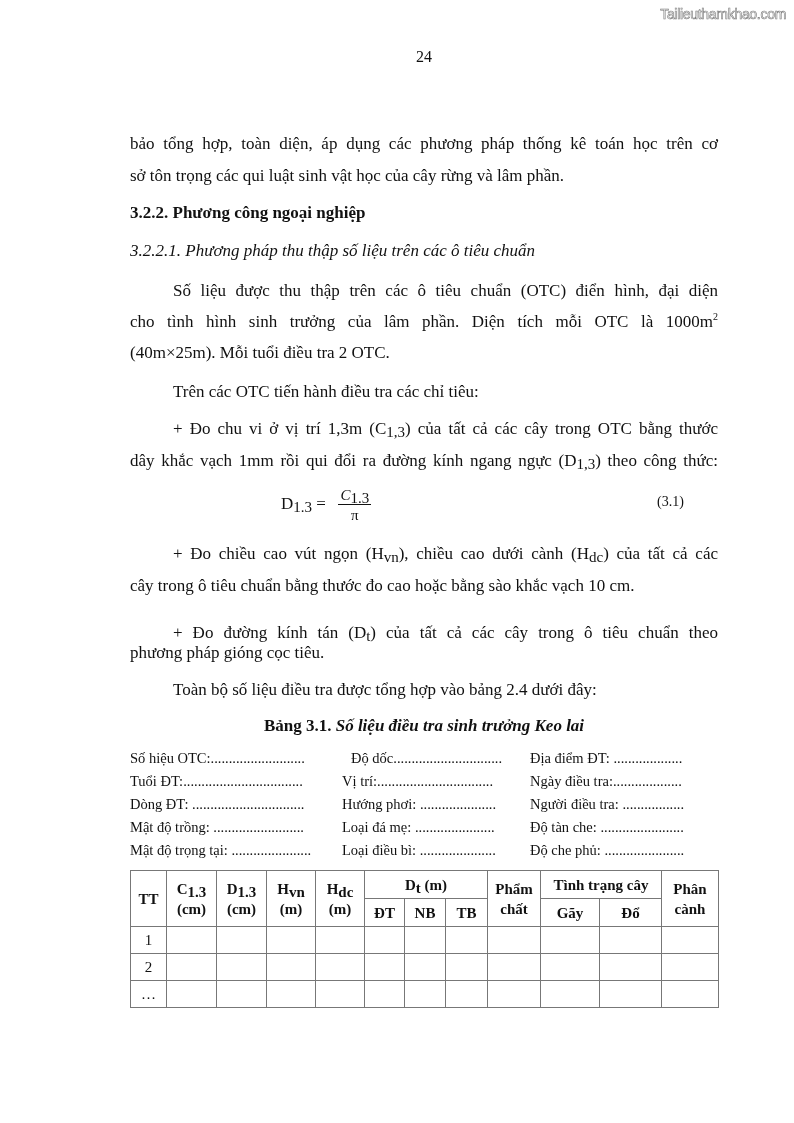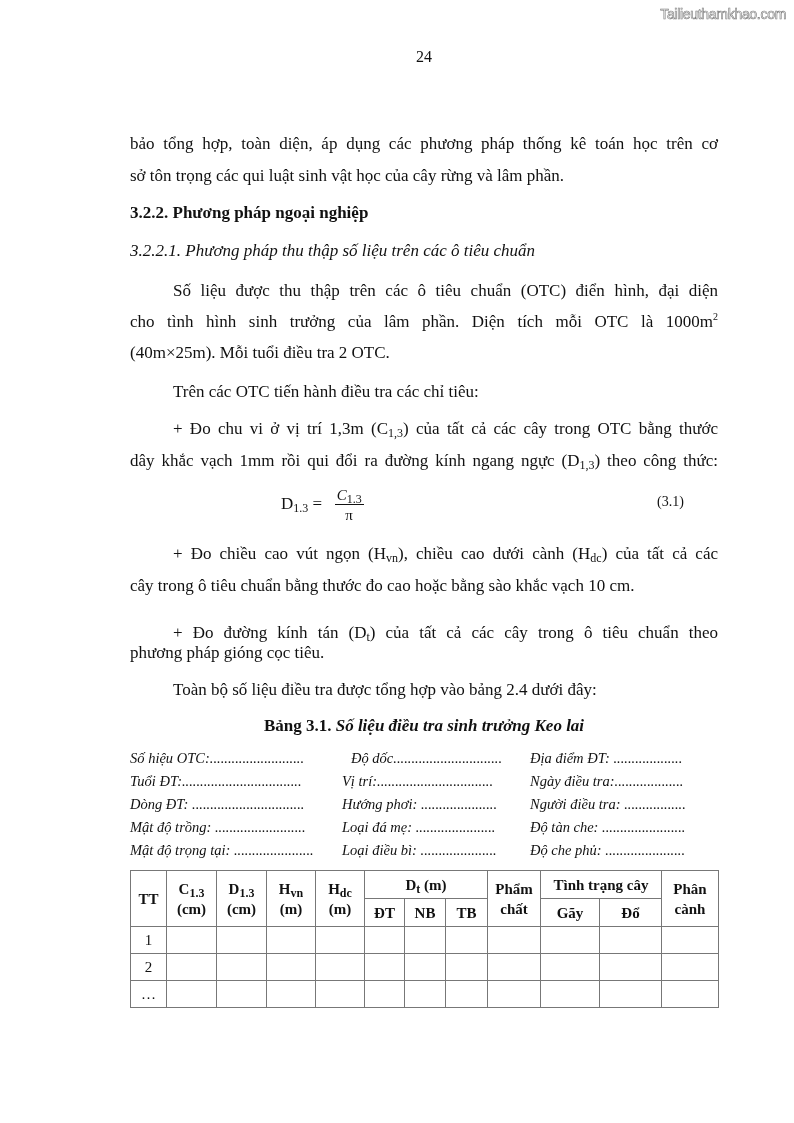--- a/index.html
+++ b/index.html
@@ -6,44 +6,44 @@
   body { width:794px; height:1123px; position:relative; overflow:hidden;
          font-family:"Liberation Serif", serif; color:#111; }
   .watermark { position:absolute; top:6px; right:8px; font-family:"Liberation Sans", sans-serif;
                font-size:14px; color:#fff; -webkit-text-stroke:0.6px #777; letter-spacing:-0.3px; }
   .page-num { position:absolute; top:48px; left:0; width:848px; text-align:center; font-size:16px; }
   .line { position:absolute; left:130px; width:588px; font-size:17px; line-height:22px; white-space:nowrap; }
   .just { text-align:justify; text-align-last:justify; }
   .indent { left:173px; width:545px; }
   .bold { font-weight:bold; }
   .ital { font-style:italic; }
-  sub { font-size:12px; vertical-align:-3px; line-height:0; }
+  sub { font-size:15px; vertical-align:-3px; line-height:0; }
   sup { font-size:10px; vertical-align:7px; line-height:0; }
   .formula { position:absolute; top:486px; left:281px; font-size:17px; }
   .frac { display:inline-block; vertical-align:middle; text-align:center; margin-left:4px; }
   .frac .num { display:block; font-style:italic; border-bottom:1px solid #111; padding:0 2px; font-size:15px; line-height:18px; }
   .frac .den { display:block; font-size:15px; line-height:20px; }
   .eqno { position:absolute; top:494px; left:657px; font-size:14px; }
   .caption { position:absolute; top:716px; left:0; width:848px; text-align:center; font-size:17px; }
   .form-row { position:absolute; left:130px; width:588px; font-size:14.5px; line-height:20px; white-space:nowrap; }
-  .form-row span { position:absolute;font-style:italic; }
+  .form-row span { position:absolute; }
   table { position:absolute; top:870px; left:130px; border-collapse:collapse; font-size:15px; }
   td, th { border:1px solid #777; padding:0; text-align:center; font-weight:bold; }
   th { line-height:20px; }
   td { height:26px; font-weight:normal; }
 </style>
 </head>
 <body>
 
 <div class="watermark">Tailieuthamkhao.com</div>
 <div class="page-num">24</div>
 
 <div class="line just" style="top:133px">bảo tổng hợp, toàn diện, áp dụng các phương pháp thống kê toán học trên cơ</div>
 <div class="line" style="top:165px">sở tôn trọng các qui luật sinh vật học của cây rừng và lâm phần.</div>
-<div class="line bold" style="top:202px">3.2.2. Phương pháp ngoại nghiệp</div>
+<div class="line bold" style="top:202px">3.2.2. Phương công ngoại nghiệp</div>
 <div class="line ital" style="top:240px">3.2.2.1. Phương pháp thu thập số liệu trên các ô tiêu chuẩn</div>
 
 <div class="line indent just" style="top:280px">Số liệu được thu thập trên các ô tiêu chuẩn (OTC) điển hình, đại diện</div>
 <div class="line just" style="top:311px"><span>cho tình hình sinh trưởng của lâm phần. Diện tích mỗi OTC là 1000m</span><sup>2</sup></div>
 <div class="line" style="top:342px">(40m×25m). Mỗi tuổi điều tra 2 OTC.</div>
 
 <div class="line indent" style="top:381px">Trên các OTC tiến hành điều tra các chỉ tiêu:</div>
 
 <div class="line indent just" style="top:418px"><span>+ Đo chu vi ở vị trí 1,3m  (C</span><sub>1,3</sub><span>) của tất cả các cây trong OTC bằng thước</span></div>
 <div class="line just" style="top:450px"><span>dây khắc vạch 1mm rồi qui đổi ra đường kính ngang ngực (D</span><sub>1,3</sub><span>) theo công thức:</span></div>

